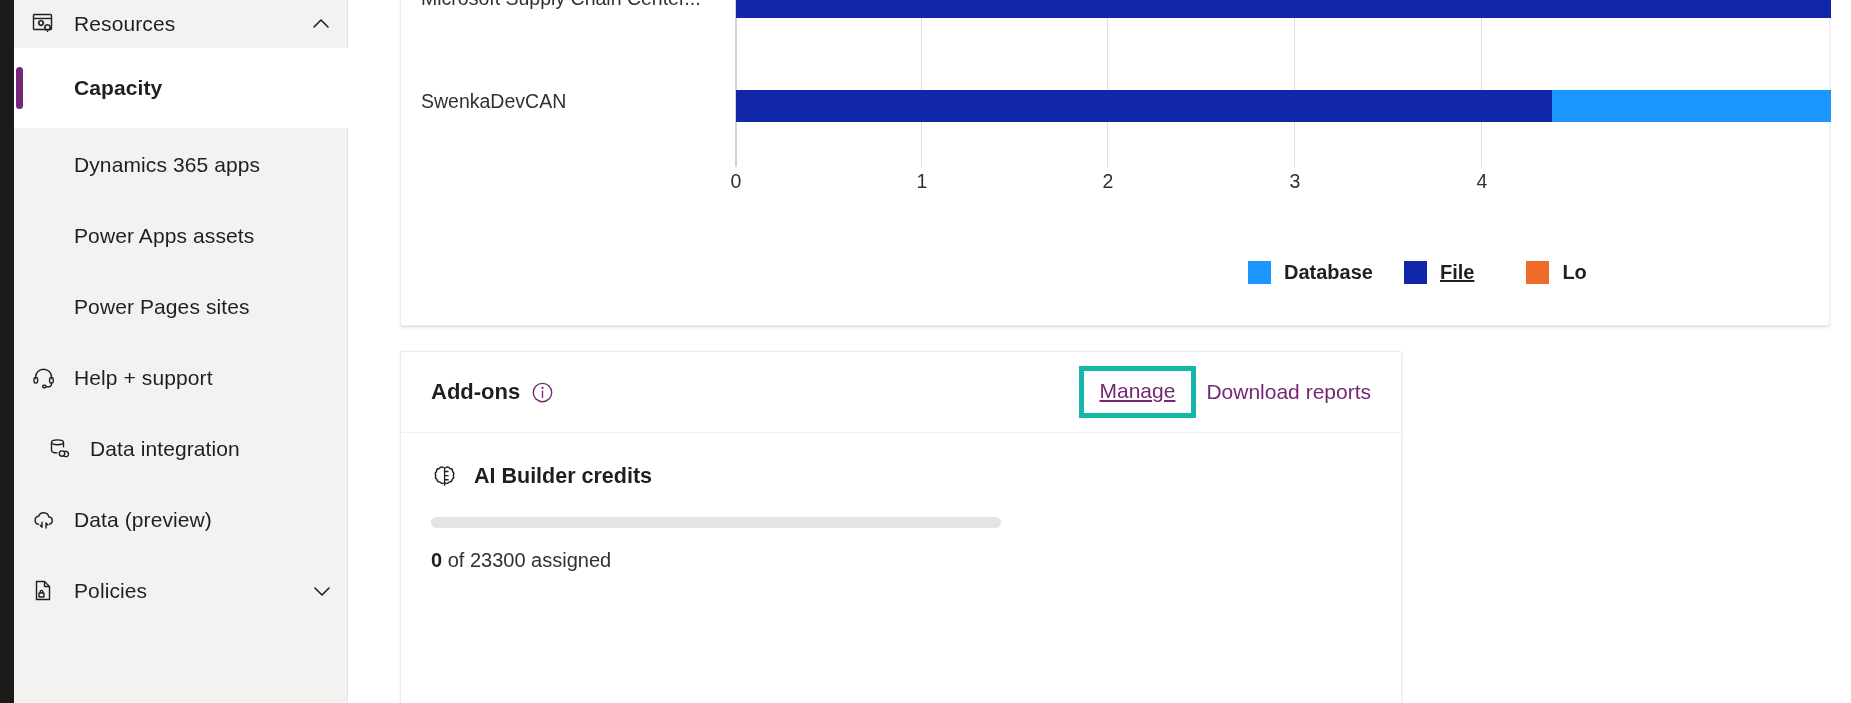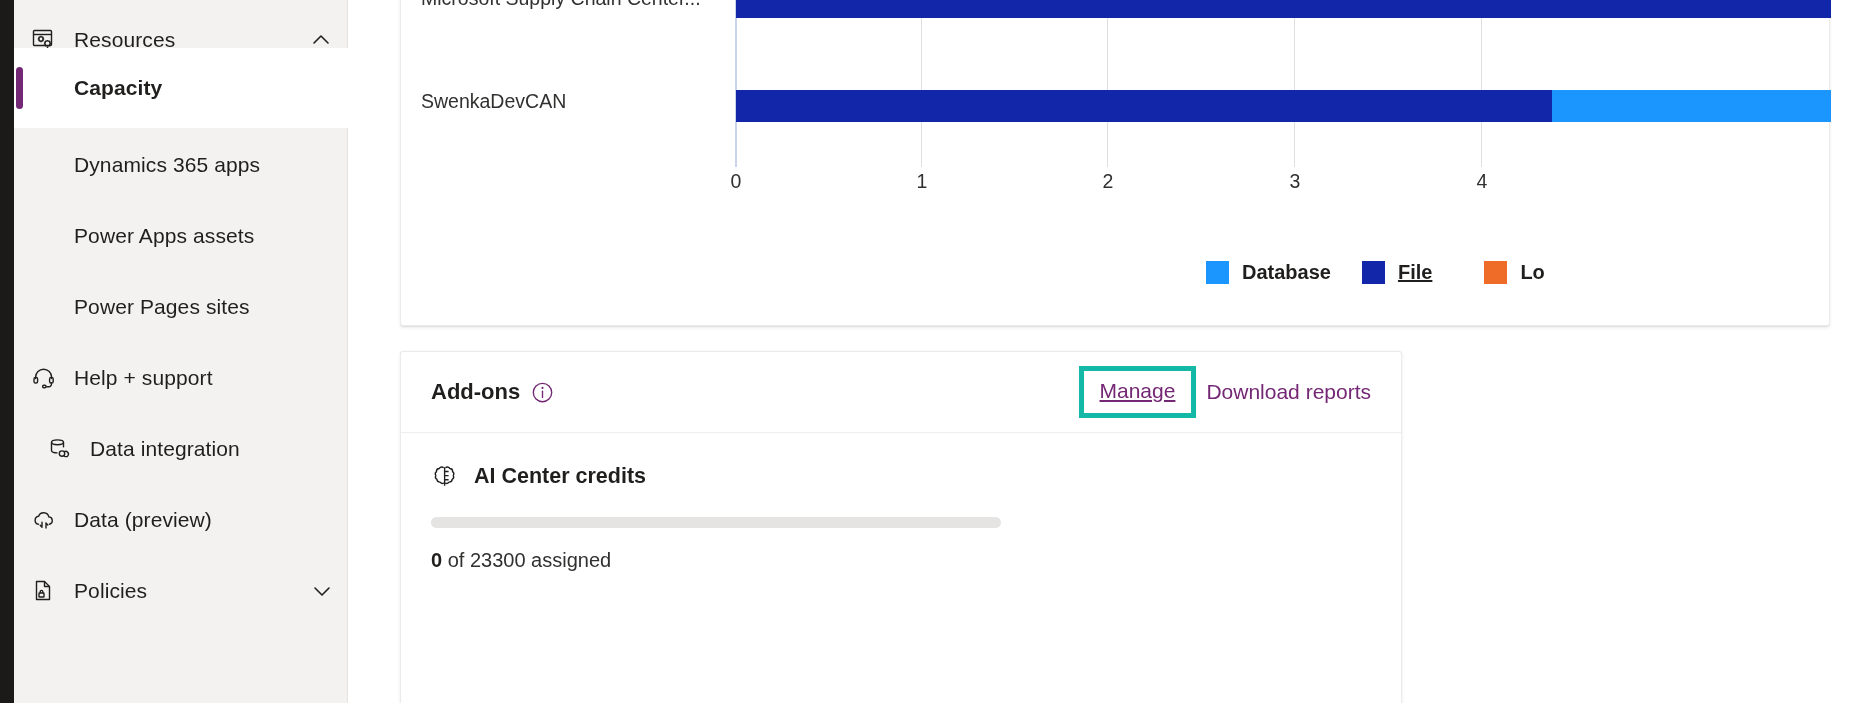--- a/index.html
+++ b/index.html
@@ -147,21 +147,21 @@
 </style>
 </head>
 <body>
 
 <div id="root">
 
   <div class="rail-edge"></div>
 
   <nav class="sidebar">
 
-    <div class="nav-group-header" style="top:16px;">
+    <div class="nav-group-header" style="top:0;">
       <span class="nav-ico">
         <svg width="26" height="26" viewBox="0 0 26 26" fill="none" stroke="#201f1e" stroke-width="1.4">
           <rect x="2.5" y="3.5" width="18" height="15" rx="1"></rect>
           <line x1="2.5" y1="7.5" x2="20.5" y2="7.5"></line>
           <circle cx="10" cy="12" r="2.1"></circle>
           <path d="M10 8.8v1.1M10 14.1v1.1M6.8 12h1.1M12.1 12h1.1M7.7 9.7l.8.8M11.5 13.5l.8.8M12.3 9.7l-.8.8M8.5 13.5l-.8.8"></path>
           <circle cx="16.5" cy="16.5" r="2.6"></circle>
           <path d="M16.5 12.9v1M16.5 20.1v1M12.9 16.5h1M19.1 16.5h1M14 14l.7.7M18.3 18.3l.7.7M19 14l-.7.7M14.7 18.3l-.7.7"></path>
         </svg>
       </span>
@@ -265,21 +265,21 @@
           <div class="seg" style="width:816px; background:#1226aa;"></div>
           <div class="seg" style="width:279px; background:#1b96ff;"></div>
         </div>
 
         <div class="tick" style="left:335px;  top:389px;">0</div>
         <div class="tick" style="left:521px;  top:389px;">1</div>
         <div class="tick" style="left:707px;  top:389px;">2</div>
         <div class="tick" style="left:894px;  top:389px;">3</div>
         <div class="tick" style="left:1081px; top:389px;">4</div>
 
-        <div class="legend" style="left:805px; top:480px;justify-content:flex-end;">
+        <div class="legend" style="left:847px; top:480px;justify-content:flex-end;">
           <div class="legend-item">
             <span class="sw" style="background:#1b96ff;"></span>
             <span>Database</span>
           </div>
           <div class="legend-item" style="margin-left:18px;text-decoration:underline;">
             <span class="sw" style="background:#1226aa;"></span>
             <span>File</span>
           </div>
           <div class="legend-item" style="margin-left:39px;">
             <span class="sw" style="background:#ef6c28;"></span>
@@ -312,21 +312,21 @@
       <div class="addon-row">
         <div class="addon-title-line">
           <span style="display:flex;align-items:center;">
             <svg width="27" height="27" viewBox="0 0 27 27" fill="none" stroke="#201f1e" stroke-width="1.35" stroke-linejoin="round">
               <path d="M12.7 4.6c-1.5-.9-3.5-.5-4.5.9-1.6.1-2.8 1.5-2.7 3.1-1.2.9-1.5 2.6-.7 3.9-.7 1.4-.2 3.1 1.1 3.9.2 1.6 1.6 2.8 3.2 2.7 1 1.3 2.9 1.6 4.3.7"></path>
               <path d="M13.6 4.2v18.6"></path>
               <path d="M14.4 4.6c1.5-.9 3.5-.5 4.5.9 1.6.1 2.8 1.5 2.7 3.1 1.2.9 1.5 2.6.7 3.9.7 1.4.2 3.1-1.1 3.9-.2 1.6-1.6 2.8-3.2 2.7-1 1.3-2.9 1.6-4.3.7"></path>
               <path d="M17.6 8.5h-4M17.6 12.6h-4M17.6 16.7h-4"></path>
             </svg>
           </span>
-          <span class="addon-name">AI Center credits</span>
+          <span class="addon-name">AI Builder credits</span>
         </div>
 
         <div class="progress-track">
           <div class="progress-fill" style="width: 0%;"></div>
         </div>
 
         <div class="assigned">
           <b>0</b><span> of 23300 assigned</span>
         </div>
       </div>

